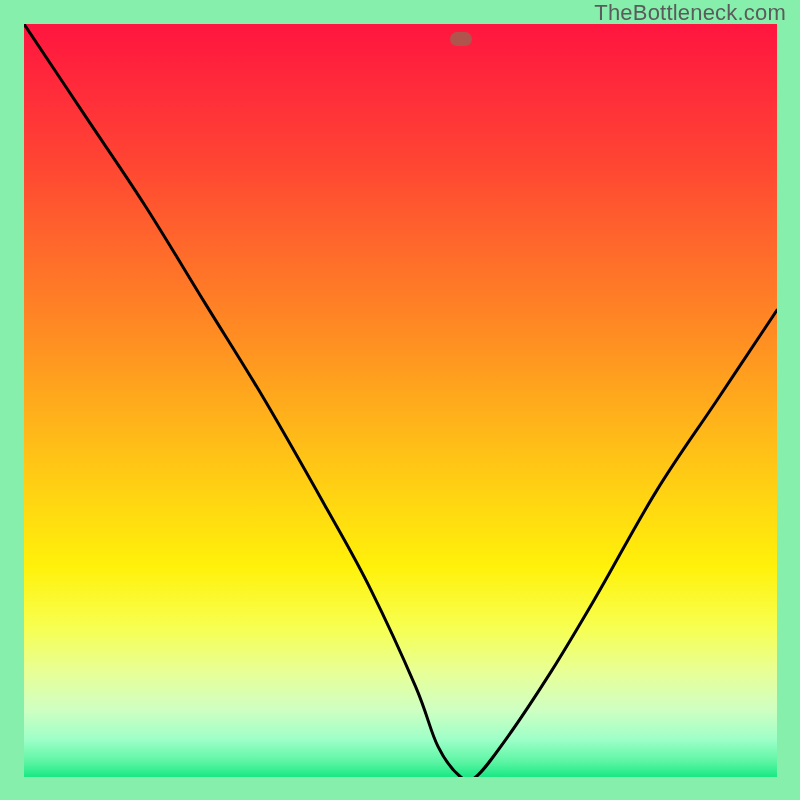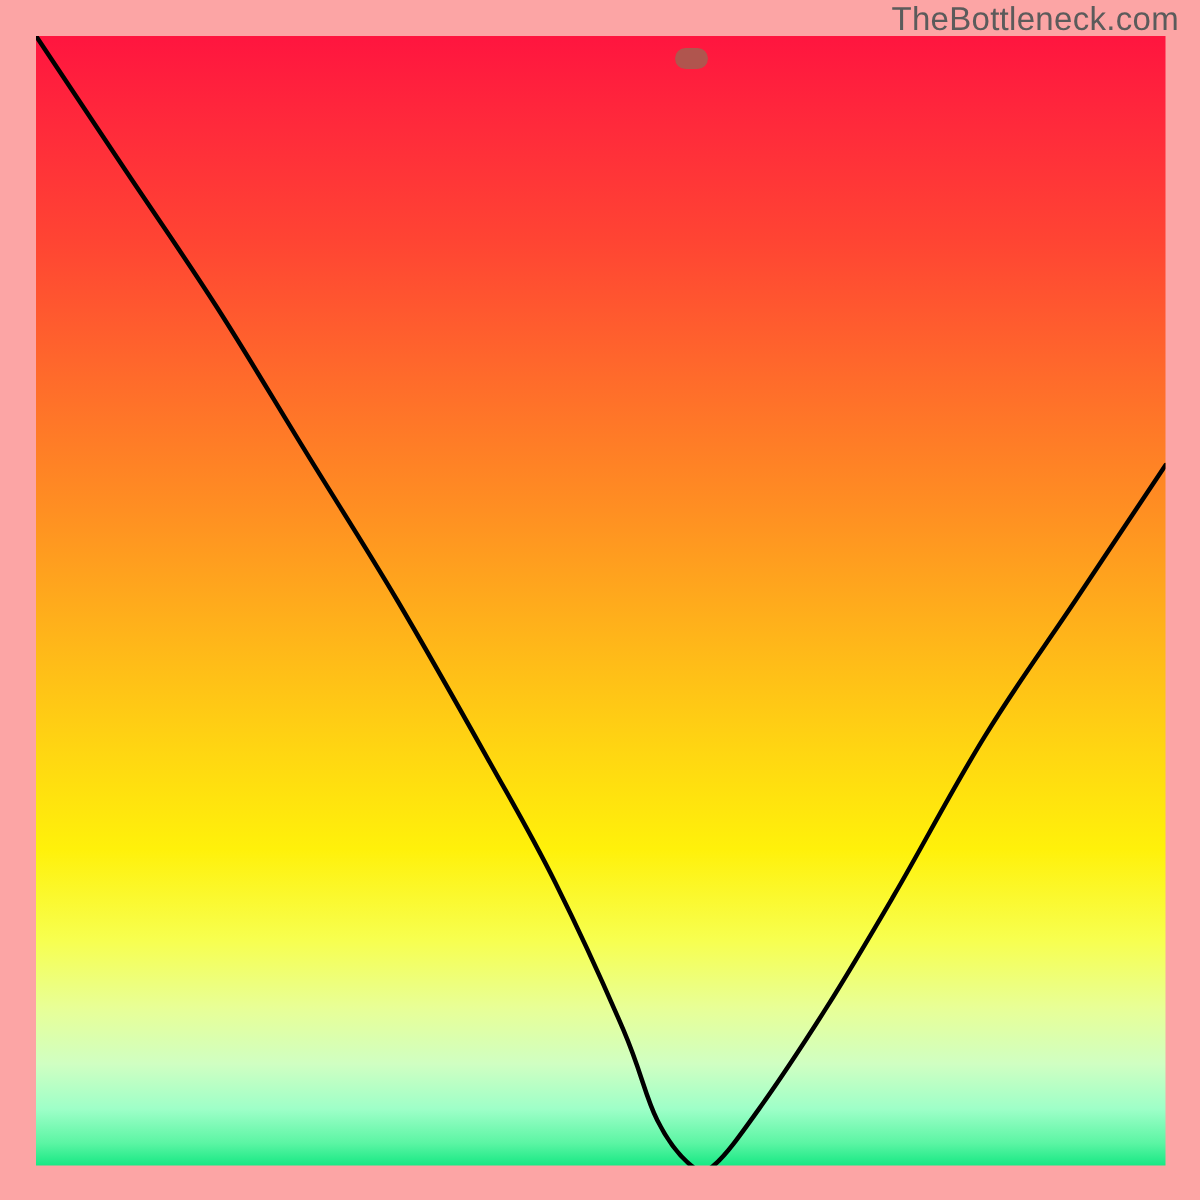--- a/index.html
+++ b/index.html
@@ -8,21 +8,21 @@
     width: 800px;
     height: 800px;
     background: #000;
     font-family: Arial, Helvetica, sans-serif;
     overflow: hidden;
   }
   .frame {
     position: relative;
     width: 800px;
     height: 800px;
-    background: #fca5a5;
+    background: #86efac;
     text-align: center;
   }
   .plot-area {
     position: absolute;
     left: 24px;
     top: 24px;
     width: 753px;
     height: 753px;
     
     background: linear-gradient(to bottom,

